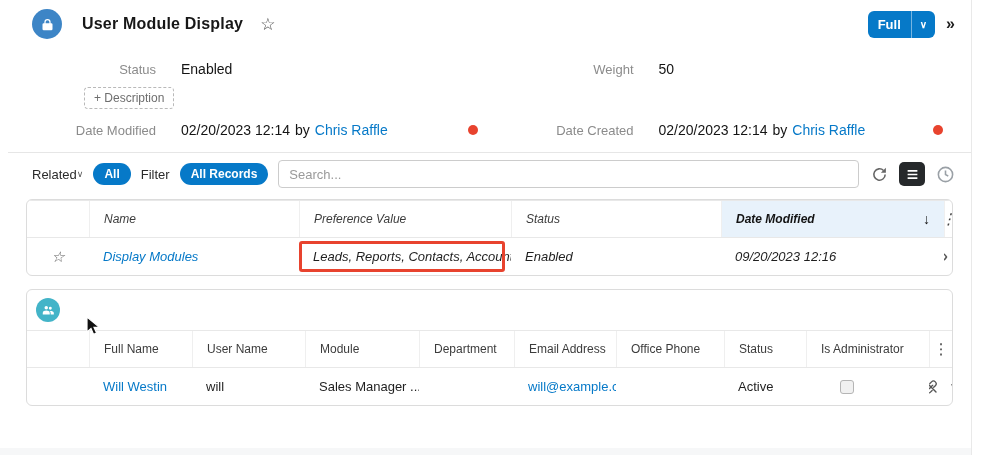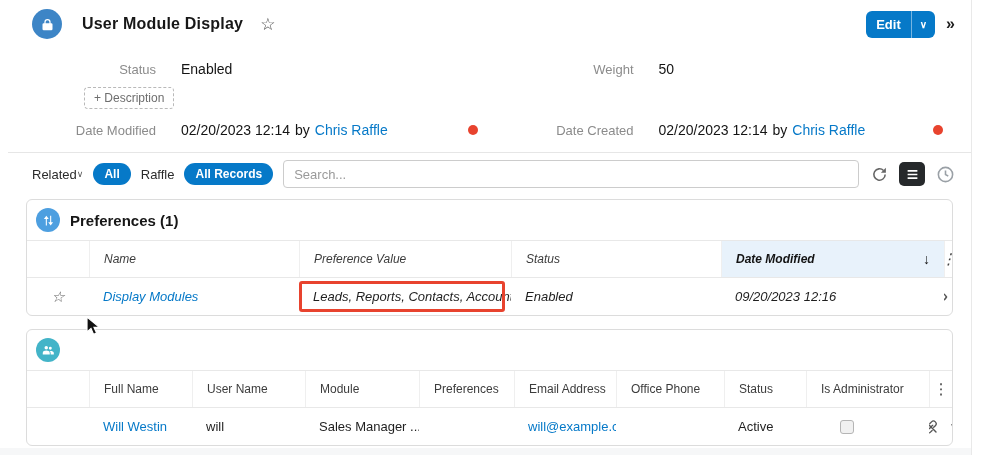--- a/index.html
+++ b/index.html
@@ -98,21 +98,21 @@
   <div class="topbar">
     <div class="module-icon">
       <svg width="15" height="15" viewBox="0 0 24 24">
           <path fill="#fff" d="M12 3a5 5 0 0 0-5 5v2H6a2 2 0 0 0-2 2v7a2 2 0 0 0 2 2h12a2 2 0 0 0 2-2v-7a2 2 0 0 0-2-2h-1V8a5 5 0 0 0-5-5zm-3 7V8a3 3 0 0 1 6 0v2H9z"></path>
         </svg>
     </div>
     <h1 class="page-title">User Module Display</h1>
     <span class="fav-star">☆</span>
     <div class="topbar-right">
       <button class="edit-btn">
-        <span class="lbl">Edit</span>
+        <span class="lbl">Full</span>
         <span class="sep"></span>
         <span class="chev">∨</span>
       </button>
       <span class="dbl-chev">»</span>
     </div>
   </div>
 
   <div class="field-row">
     <div class="half left">
       <span class="flabel">Status</span>
@@ -146,21 +146,21 @@
   </div>
 
   <div class="divider"></div>
 
   <div class="toolbar">
     <div class="related">
       <span>Related</span>
       <span class="chev">∨</span>
     </div>
     <button class="pill">All</button>
-    <span class="filter-lbl">Raffle</span>
+    <span class="filter-lbl">Filter</span>
     <button class="pill">All Records</button>
     <input class="search" placeholder="Search..." style="">
     <div class="tb-icons">
       <button class="icon-btn">
         <svg width="17" height="17" viewBox="0 0 24 24">
             <path fill="none" stroke="#666" stroke-width="2.2" d="M20 12a8 8 0 1 1-2.3-5.6"></path>
             <path fill="#666" d="M21 2.5v7h-7z"></path>
           </svg>
       </button>
       <button class="list-btn">
@@ -173,28 +173,20 @@
       <button class="icon-btn">
         <svg width="19" height="19" viewBox="0 0 24 24">
             <circle cx="12" cy="12" r="9" fill="none" stroke="#9aa0a6" stroke-width="2"></circle>
             <path d="M12 7v5l3.5 2" fill="none" stroke="#9aa0a6" stroke-width="2"></path>
           </svg>
       </button>
     </div>
   </div>
 
   <section class="panel">
-    <div class="panel-head">
-      <div class="panel-icon prefs">
-        <svg width="13" height="13" viewBox="0 0 24 24">
-            <path fill="#fff" d="M8 3L3.5 9H7v12h2V9h3.5L8 3zm8 18l4.5-6H17V3h-2v12h-3.5L16 21z"></path>
-          </svg>
-      </div>
-      <span class="panel-title">Preferences (1)</span>
-    </div>
     <div class="tgrid prefs-cols thead">
       <div class="th first"></div>
       <div class="th">Name</div>
       <div class="th">Preference Value</div>
       <div class="th">Status</div>
       <div class="th sorted">
         <span>Date Modified</span>
         <span class="sort-arrow">↓</span>
       </div>
       <div class="th kebab-cell">⋮</div>
@@ -228,21 +220,21 @@
         <svg width="14" height="14" viewBox="0 0 24 24">
             <path fill="#fff" d="M9 11a3 3 0 1 0 0-6 3 3 0 0 0 0 6zm7 .5a2.5 2.5 0 1 0 0-5 2.5 2.5 0 0 0 0 5zM9 13c-2.8 0-6 1.4-6 4v2.5h12V17c0-2.6-3.2-4-6-4zm7 .8c-.4 0-.9 0-1.4.1 1.1.9 1.9 2 1.9 3.1v2.5H22V17c0-2.1-2.9-3.2-6-3.2z"></path>
           </svg>
       </div>
     </div>
     <div class="tgrid users-cols thead">
       <div class="th first"></div>
       <div class="th">Full Name</div>
       <div class="th">User Name</div>
       <div class="th">Module</div>
-      <div class="th">Preferences</div>
+      <div class="th">Department</div>
       <div class="th">Email Address</div>
       <div class="th">Office Phone</div>
       <div class="th">Status</div>
       <div class="th">Is Administrator</div>
       <div class="th kebab-cell">⋮</div>
     </div>
     <div class="tgrid users-cols trow">
       <div class="td"></div>
       <div class="td">
         <span class="link">Will Westin</span>

